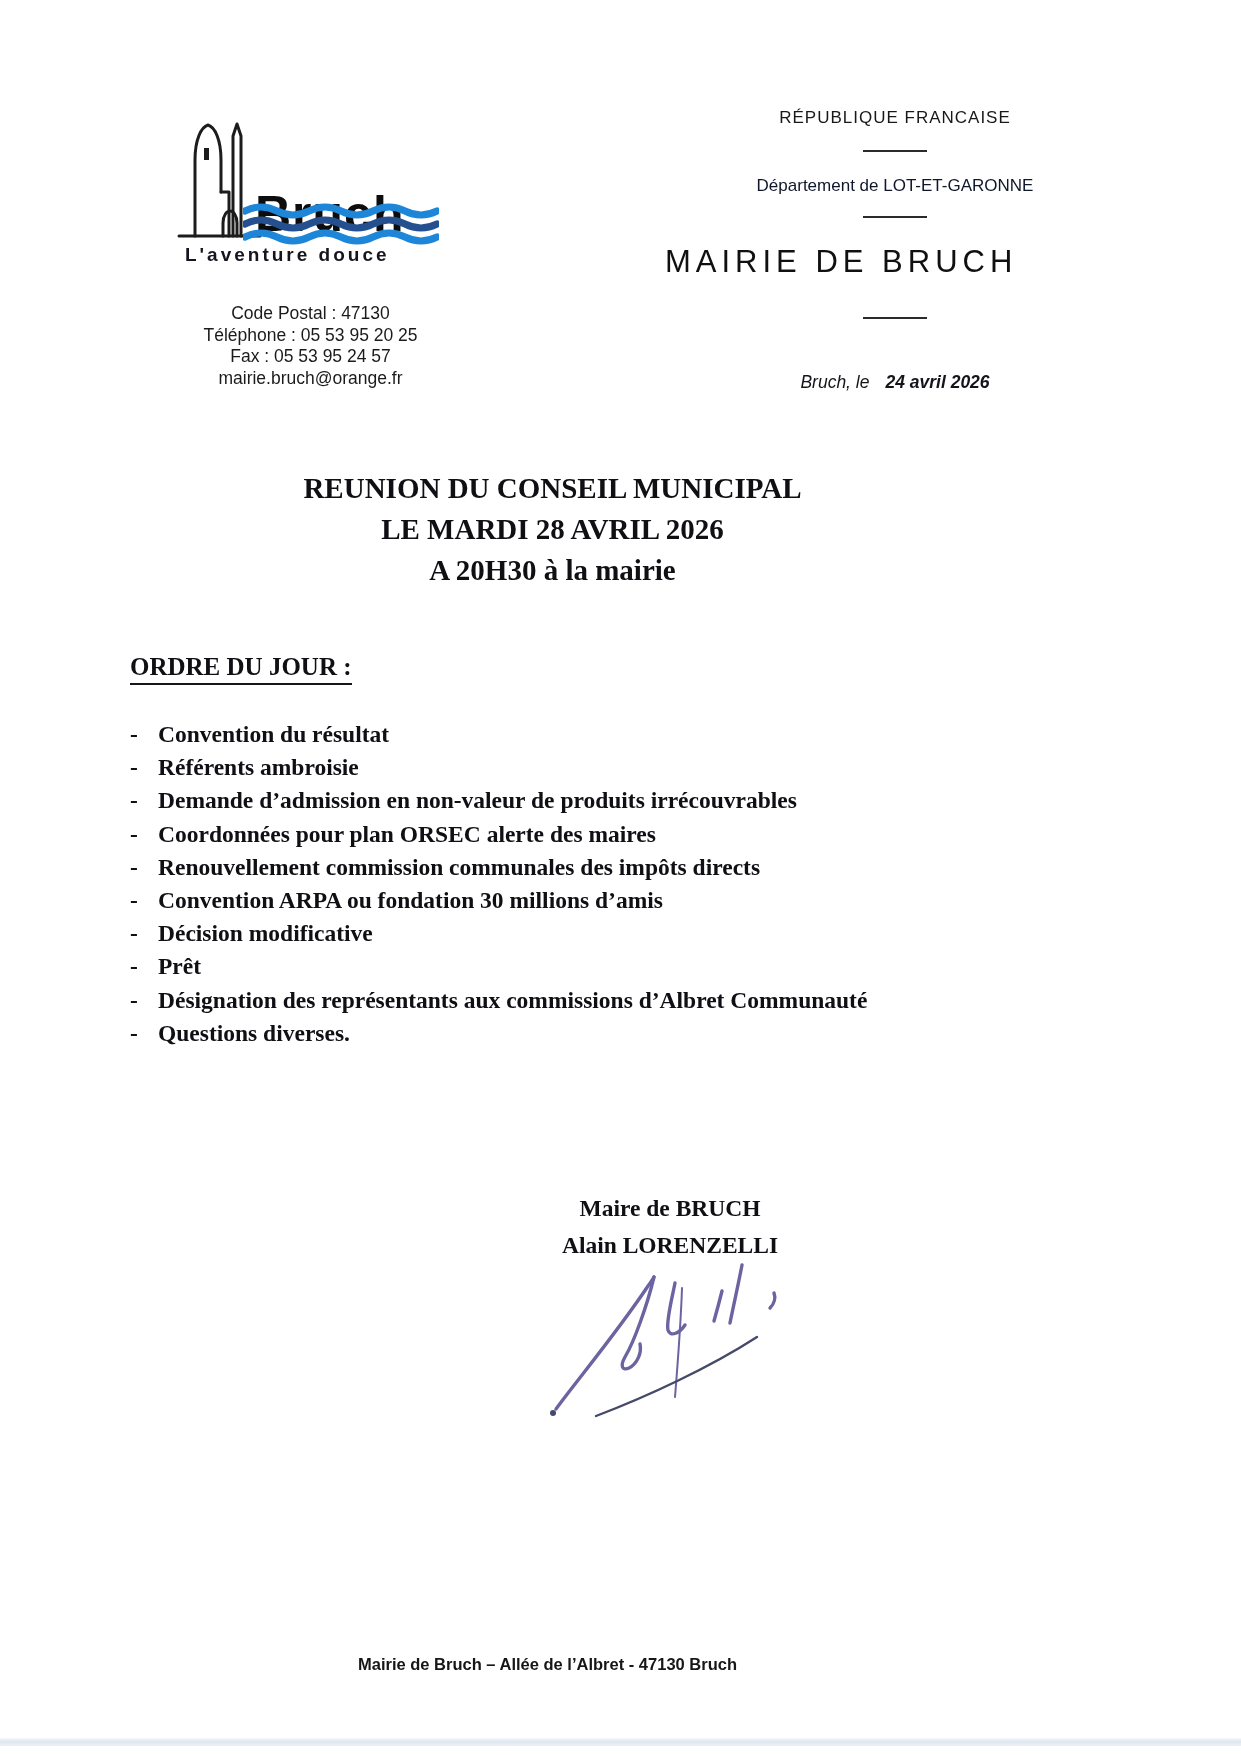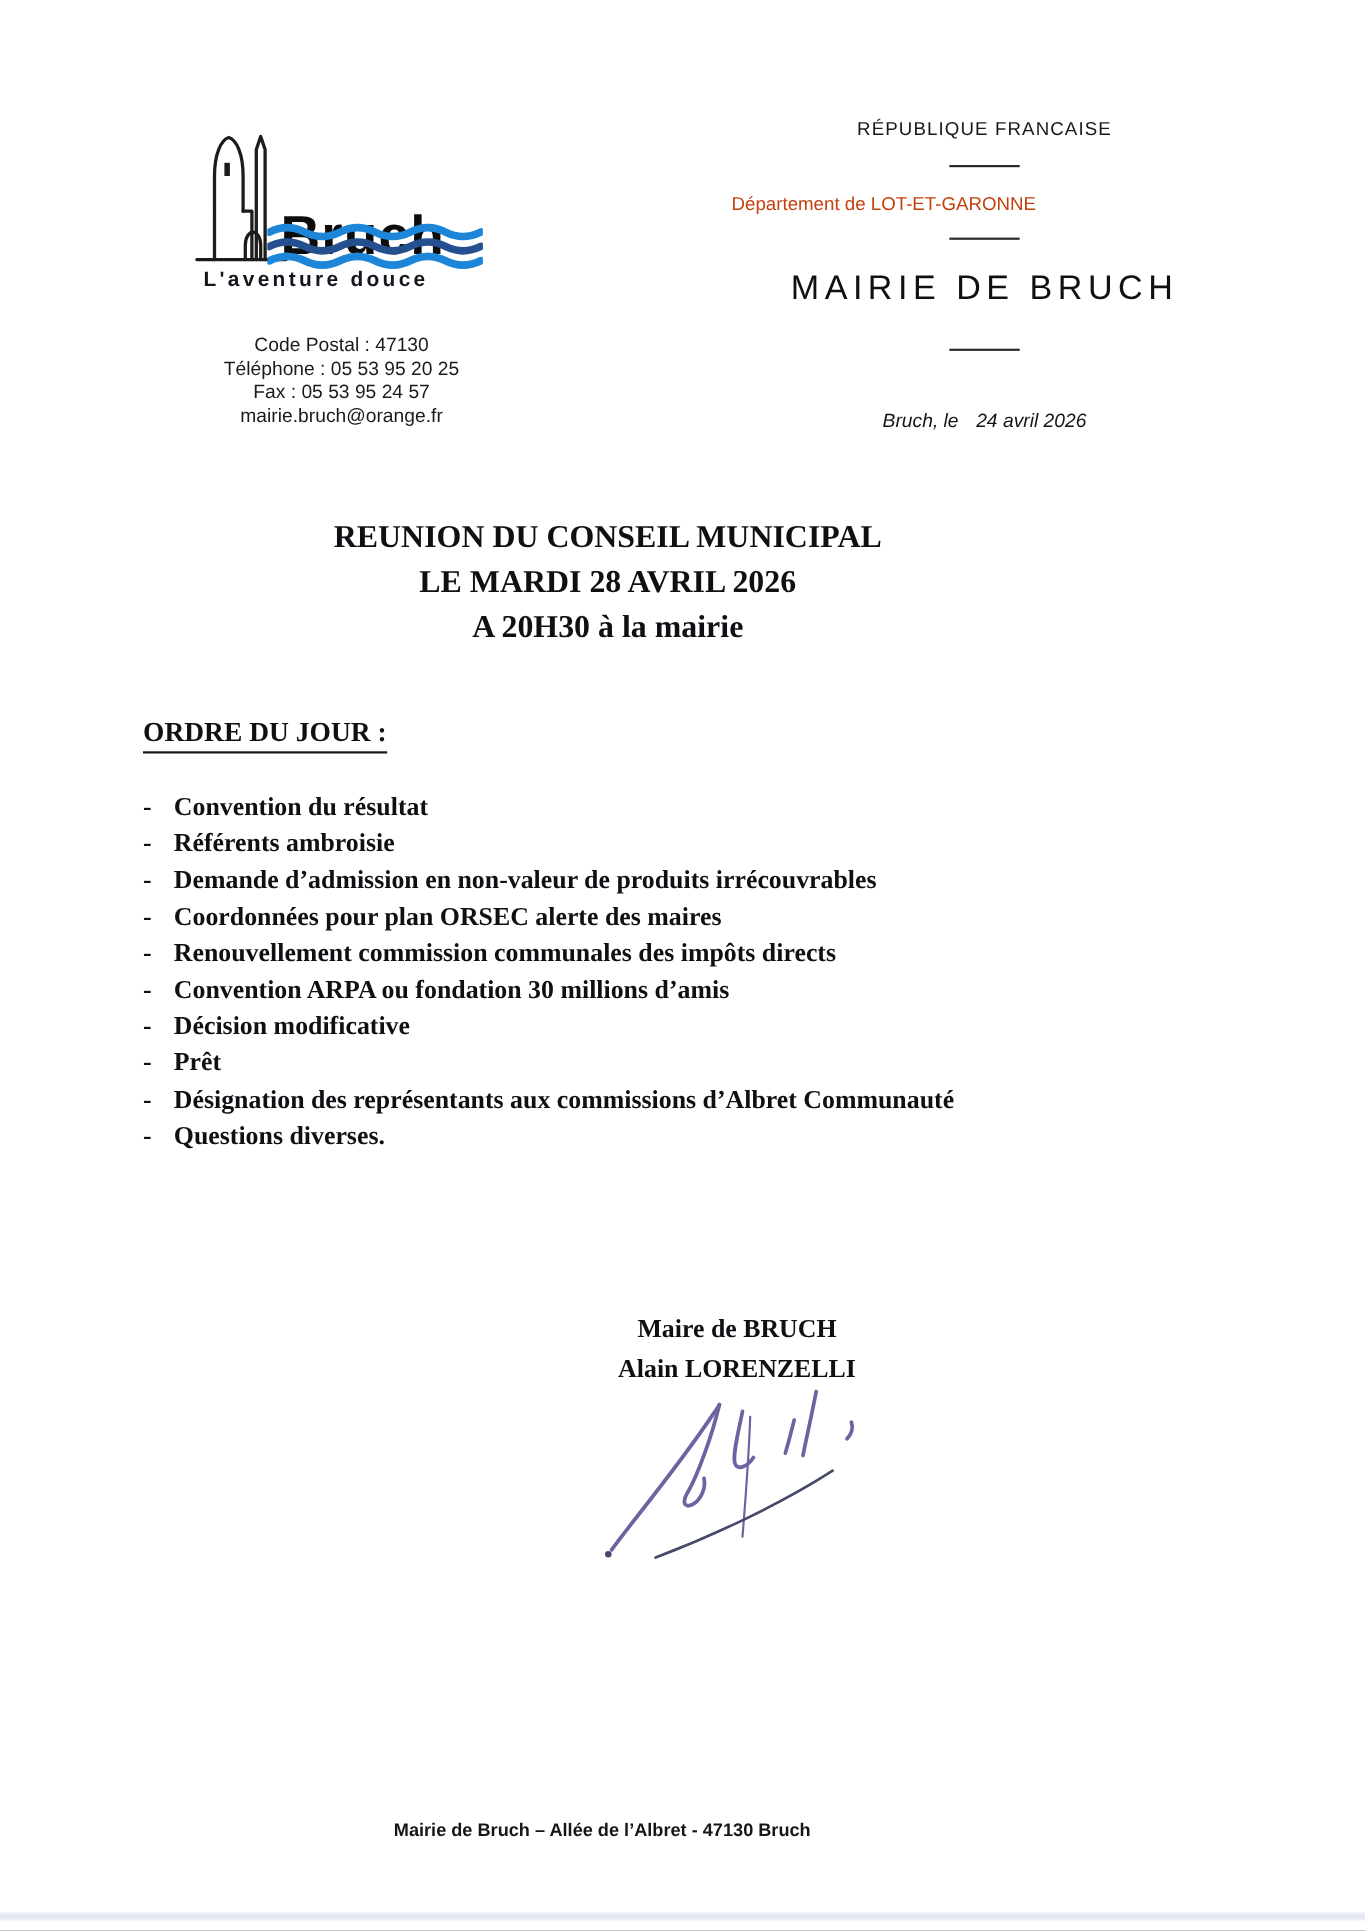--- a/index.html
+++ b/index.html
@@ -31,32 +31,32 @@
   }
   
   .contact{
     position:absolute;left:158px;top:303px;width:305px;
     text-align:center;font-size:17.5px;line-height:21.5px;color:#1b1b1b;
   }
   
   .rightcol{position:absolute;left:665px;top:0;width:460px;height:430px;}
   .rightcol .rep{position:absolute;top:108px;left:0;right:0;text-align:center;
      font-size:17px;letter-spacing:1px;color:#181818;}
-  .rightcol .dept{position:absolute;top:176px;left:0;right:0;text-align:left;
-     font-size:17px;color:#c2410c;}
-  .rightcol .office{position:absolute;top:244px;left:0;right:0;text-align:center;
+  .rightcol .dept{position:absolute;top:176px;left:0;right:0;text-align:center;
+     font-size:17px;color:#0f172a;}
+  .rightcol .office{position:absolute;top:244px;left:0;right:0;
      font-size:31px;letter-spacing:5px;color:#101010;white-space:nowrap;}
   .rule{position:absolute;left:0;right:0;margin:0 auto;width:64px;height:0;
      border-bottom:2px solid #2a2a2a;}
   .rule.r1{top:150px;}
   .rule.r2{top:216px;}
   .rule.r3{top:317px;}
   .dateline{position:absolute;top:372px;left:0;right:0;text-align:center;
      font-size:17.5px;font-style:italic;color:#14141a;}
-  .dateline .date{font-weight:normal;margin-left:16px;}
+  .dateline .date{font-weight:bold;margin-left:16px;}
   .title{
     position:absolute;left:0;top:468px;width:1105px;
     text-align:center;font-family:"Liberation Serif",serif;
     font-weight:bold;font-size:29px;line-height:41px;color:#0f0f14;
   }
   .agenda-heading{
     position:absolute;left:130px;top:653px;
     font-family:"Liberation Serif",serif;font-weight:bold;font-size:25px;color:#0f0f14;
     border-bottom:2.5px solid #15151a;padding-bottom:2px;
   }

